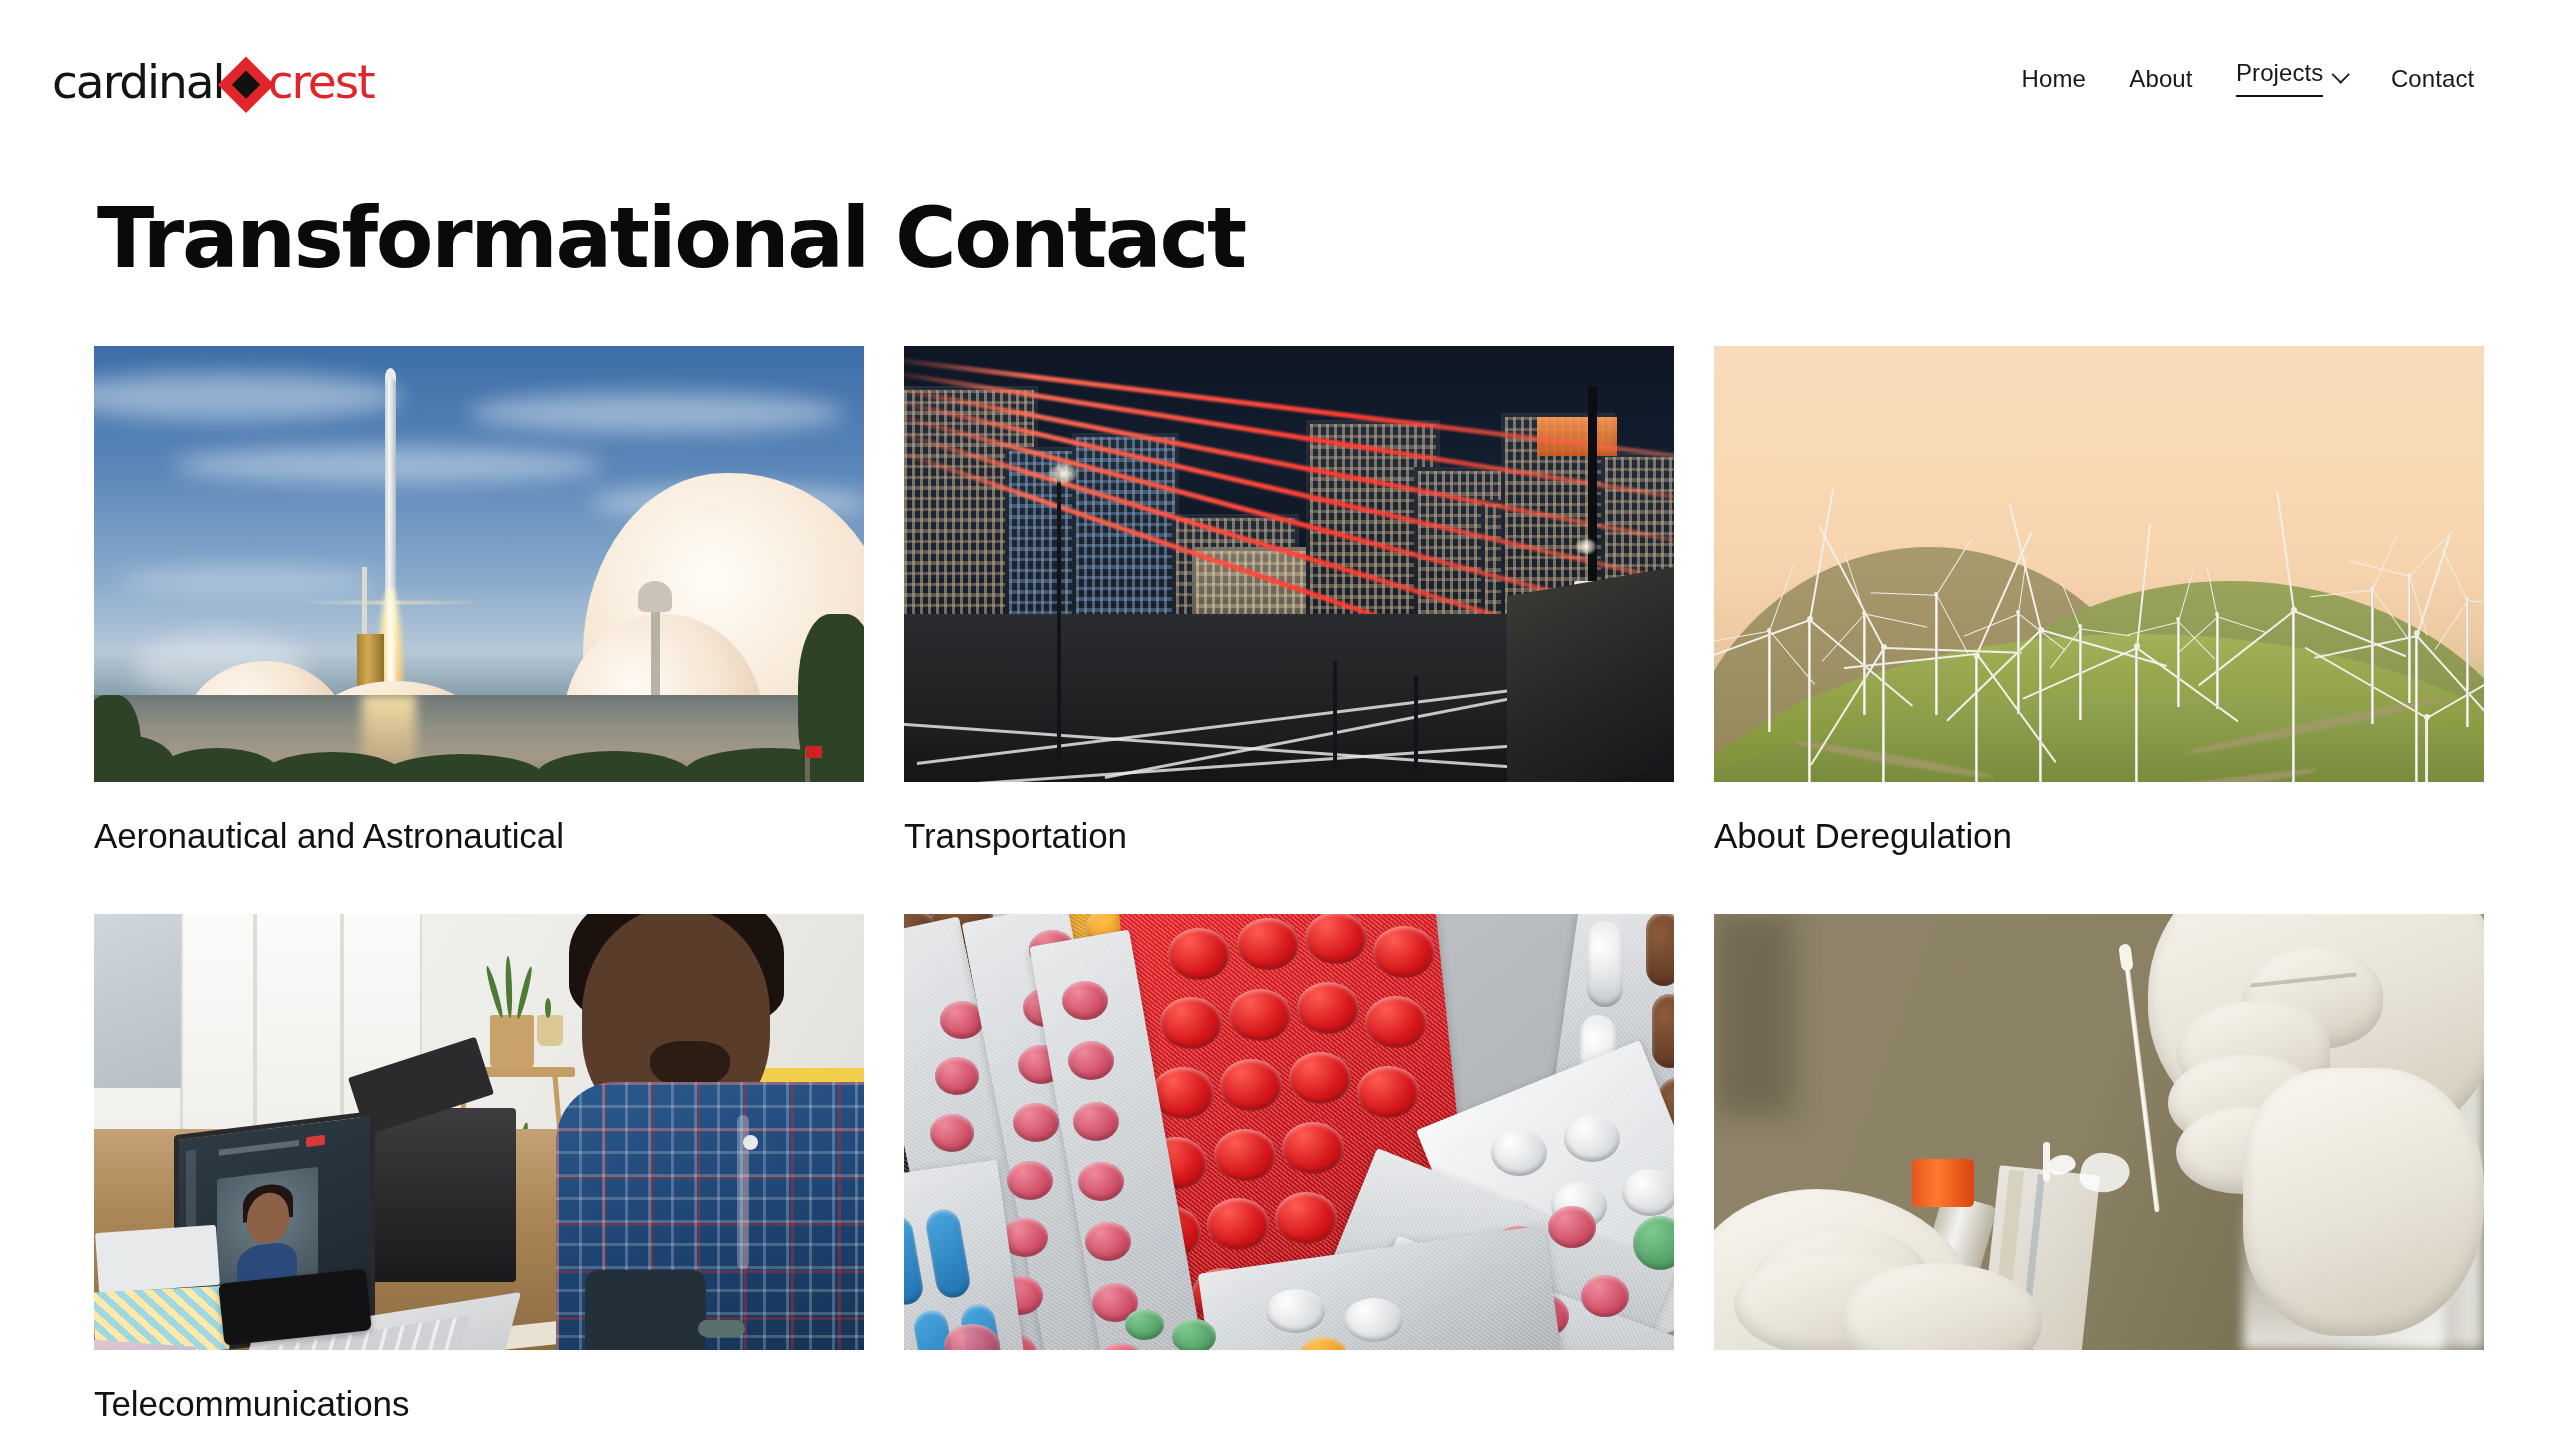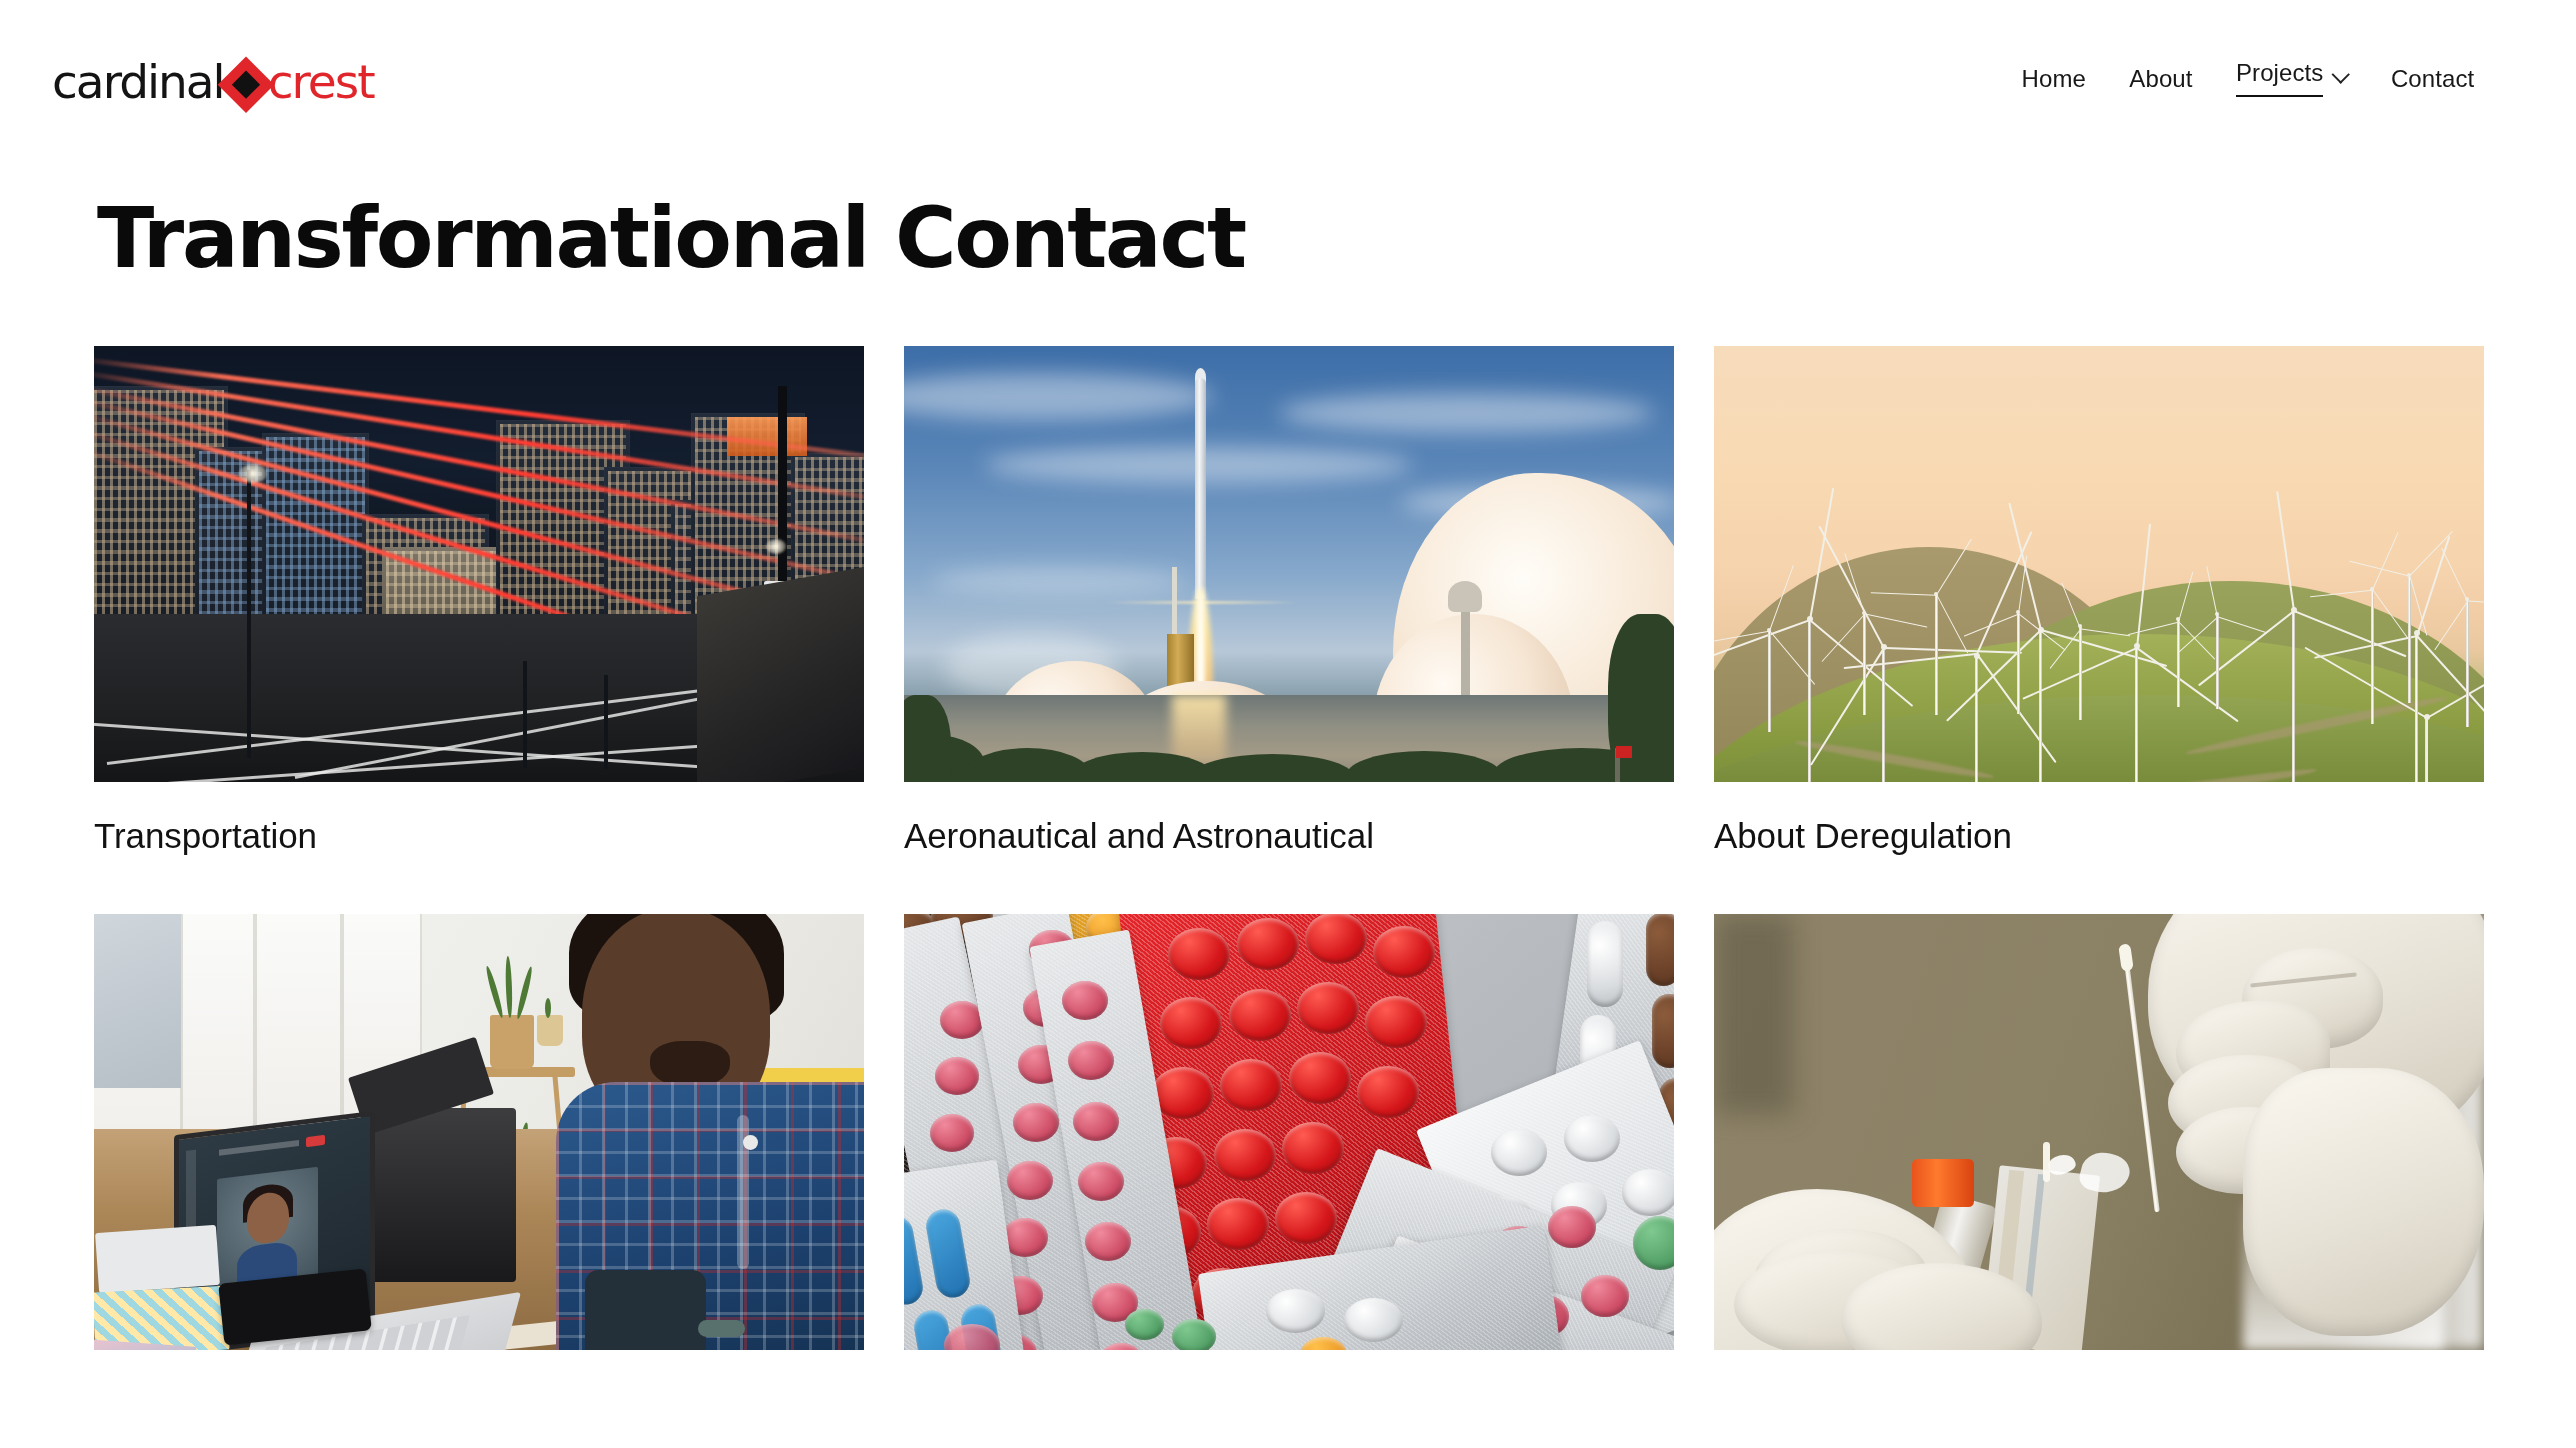--- a/index.html
+++ b/index.html
@@ -552,69 +552,20 @@
     </div>
     <div class="nav-item">
       <span class="nav-label">Contact</span>
     </div>
   </nav>
 </header>
 
 <h1 class="page-title">Transformational Contact</h1>
 
 <section class="projects-grid">
-
-  <article class="project-card">
-    <div class="card-media">
-      <div class="scene">
-        <div class="night"></div>
-        <div class="bldg" style="left:-20px;top:40px;width:154px;height:349px;"></div>
-        <div class="bldg cool" style="left:101px;top:101px;width:80px;height:282px;"></div>
-        <div class="bldg cool" style="left:168px;top:87px;width:107px;height:282px;"></div>
-        <div class="bldg" style="left:268px;top:168px;width:127px;height:201px;"></div>
-        <div class="bldg" style="left:288px;top:201px;width:154px;height:168px;background:linear-gradient(180deg,#7e7669,#3b382f);"></div>
-        <div class="bldg" style="left:402px;top:74px;width:134px;height:308px;"></div>
-        <div class="bldg" style="left:510px;top:121px;width:94px;height:261px;"></div>
-        <div class="bldg" style="left:577px;top:154px;width:87px;height:228px;"></div>
-        <div class="bldg" style="left:597px;top:67px;width:114px;height:322px;"></div>
-        <div class="bldg" style="left:697px;top:107px;width:94px;height:282px;"></div>
-        <div style="left:633px;top:71px;width:80px;height:39px;background:linear-gradient(180deg,#ff9a55,#d35d1c);opacity:.9;"></div>
-
-        <div class="trail" style="left:-20px;top:9.4px;width:838px;transform:rotate(7deg);"></div>
-        <div class="trail" style="left:-20px;top:23px;width:838px;transform:rotate(9deg);"></div>
-        <div class="trail" style="left:-20px;top:38px;width:838px;transform:rotate(11deg);"></div>
-        <div class="trail" style="left:-20px;top:50px;width:838px;transform:rotate(13deg);"></div>
-        <div class="trail" style="left:-20px;top:64px;width:838px;transform:rotate(15deg);"></div>
-        <div class="trail" style="left:-20px;top:80px;width:838px;transform:rotate(17deg);"></div>
-        <div class="trail" style="left:-20px;top:98px;width:838px;transform:rotate(19deg);"></div>
-
-        <div class="trail" style="left:-27px;top:287px;width:831px;height:17.4px;transform:rotate(4deg);opacity:.9;"></div>
-        <div class="trail" style="left:-27px;top:315px;width:831px;height:23px;transform:rotate(5deg);"></div>
-        <div class="trail" style="left:-27px;top:349px;width:831px;height:16px;transform:rotate(5.5deg);opacity:.85;"></div>
-        <div class="trail-white" style="left:-27px;top:379px;width:670px;transform:rotate(3deg);"></div>
-        <div class="trail-white" style="left:174px;top:402px;width:496px;transform:rotate(2deg);"></div>
-
-        <div class="road"></div>
-        <div class="lane" style="left:-27px;top:375px;width:670px;transform:rotate(4deg);"></div>
-        <div class="lane" style="left:13.4px;top:416px;width:738px;transform:rotate(-7deg);"></div>
-        <div class="lane" style="left:-27px;top:443px;width:791px;transform:rotate(-4deg);"></div>
-        <div class="lane" style="left:201px;top:430px;width:577px;transform:rotate(-11deg);"></div>
-
-        <div class="lamp-post" style="left:153px;top:124px;height:288px;"></div>
-        <div class="lamp-head" style="left:145px;top:118px;width:28px;height:19px;"></div>
-        <div class="lamp-post" style="left:684px;top:40px;width:9.4px;height:416px;background:#0b0d10;"></div>
-        <div class="sign" style="left:670px;top:235px;"></div>
-        <div class="lamp-head" style="left:672px;top:193px;width:20px;height:14.8px;"></div>
-        <div class="lamp-post" style="left:429px;top:315px;height:107px;"></div>
-        <div class="lamp-post" style="left:510px;top:329px;height:94px;"></div>
-        <div style="right:-6.7px;bottom:0;width:174px;height:201px;background:linear-gradient(160deg,#3a3935,#17161a);transform:skewY(-10deg);"></div>
-      </div>
-    </div>
-    <div class="card-caption">Transportation</div>
-  </article>
 
   <article class="project-card">
     <div class="card-media">
       <div class="scene">
         <div class="sky-rocket"></div>
         <div class="cirrus" style="left:-40px;top:27px;width:349px;height:47px;"></div>
         <div class="cirrus" style="left:80px;top:101px;width:429px;height:36px;"></div>
         <div class="cirrus" style="left:375px;top:47px;width:375px;height:40px;"></div>
         <div class="cirrus" style="left:496px;top:141px;width:282px;height:31px;"></div>
         <div class="cirrus" style="left:27px;top:221px;width:255px;height:27px;opacity:.7;"></div>
@@ -655,20 +606,69 @@
         <div style="left:711px;top:402px;width:4.7px;height:47px;background:#6a6a5c;"></div>
         <div style="left:712px;top:400px;width:16px;height:12px;background:#c22;"></div>
       </div>
     </div>
     <div class="card-caption">Aeronautical and Astronautical</div>
   </article>
 
   <article class="project-card">
     <div class="card-media">
       <div class="scene">
+        <div class="night"></div>
+        <div class="bldg" style="left:-20px;top:40px;width:154px;height:349px;"></div>
+        <div class="bldg cool" style="left:101px;top:101px;width:80px;height:282px;"></div>
+        <div class="bldg cool" style="left:168px;top:87px;width:107px;height:282px;"></div>
+        <div class="bldg" style="left:268px;top:168px;width:127px;height:201px;"></div>
+        <div class="bldg" style="left:288px;top:201px;width:154px;height:168px;background:linear-gradient(180deg,#7e7669,#3b382f);"></div>
+        <div class="bldg" style="left:402px;top:74px;width:134px;height:308px;"></div>
+        <div class="bldg" style="left:510px;top:121px;width:94px;height:261px;"></div>
+        <div class="bldg" style="left:577px;top:154px;width:87px;height:228px;"></div>
+        <div class="bldg" style="left:597px;top:67px;width:114px;height:322px;"></div>
+        <div class="bldg" style="left:697px;top:107px;width:94px;height:282px;"></div>
+        <div style="left:633px;top:71px;width:80px;height:39px;background:linear-gradient(180deg,#ff9a55,#d35d1c);opacity:.9;"></div>
+
+        <div class="trail" style="left:-20px;top:9.4px;width:838px;transform:rotate(7deg);"></div>
+        <div class="trail" style="left:-20px;top:23px;width:838px;transform:rotate(9deg);"></div>
+        <div class="trail" style="left:-20px;top:38px;width:838px;transform:rotate(11deg);"></div>
+        <div class="trail" style="left:-20px;top:50px;width:838px;transform:rotate(13deg);"></div>
+        <div class="trail" style="left:-20px;top:64px;width:838px;transform:rotate(15deg);"></div>
+        <div class="trail" style="left:-20px;top:80px;width:838px;transform:rotate(17deg);"></div>
+        <div class="trail" style="left:-20px;top:98px;width:838px;transform:rotate(19deg);"></div>
+
+        <div class="trail" style="left:-27px;top:287px;width:831px;height:17.4px;transform:rotate(4deg);opacity:.9;"></div>
+        <div class="trail" style="left:-27px;top:315px;width:831px;height:23px;transform:rotate(5deg);"></div>
+        <div class="trail" style="left:-27px;top:349px;width:831px;height:16px;transform:rotate(5.5deg);opacity:.85;"></div>
+        <div class="trail-white" style="left:-27px;top:379px;width:670px;transform:rotate(3deg);"></div>
+        <div class="trail-white" style="left:174px;top:402px;width:496px;transform:rotate(2deg);"></div>
+
+        <div class="road"></div>
+        <div class="lane" style="left:-27px;top:375px;width:670px;transform:rotate(4deg);"></div>
+        <div class="lane" style="left:13.4px;top:416px;width:738px;transform:rotate(-7deg);"></div>
+        <div class="lane" style="left:-27px;top:443px;width:791px;transform:rotate(-4deg);"></div>
+        <div class="lane" style="left:201px;top:430px;width:577px;transform:rotate(-11deg);"></div>
+
+        <div class="lamp-post" style="left:153px;top:124px;height:288px;"></div>
+        <div class="lamp-head" style="left:145px;top:118px;width:28px;height:19px;"></div>
+        <div class="lamp-post" style="left:684px;top:40px;width:9.4px;height:416px;background:#0b0d10;"></div>
+        <div class="sign" style="left:670px;top:235px;"></div>
+        <div class="lamp-head" style="left:672px;top:193px;width:20px;height:14.8px;"></div>
+        <div class="lamp-post" style="left:429px;top:315px;height:107px;"></div>
+        <div class="lamp-post" style="left:510px;top:329px;height:94px;"></div>
+        <div style="right:-6.7px;bottom:0;width:174px;height:201px;background:linear-gradient(160deg,#3a3935,#17161a);transform:skewY(-10deg);"></div>
+      </div>
+    </div>
+    <div class="card-caption">Transportation</div>
+  </article>
+
+  <article class="project-card">
+    <div class="card-media">
+      <div class="scene">
         <div class="sunset-sky"></div>
         <div class="hill hill-far"></div>
         <div class="hill hill-mid"></div>
         <div class="hill hill-near"></div>
         <div class="hill hill-front"></div>
 
         <div class="track" style="left:255px;top:443px;width:349px;height:10.7px;transform:rotate(-8deg);"></div>
         <div class="track" style="left:469px;top:375px;width:268px;height:9.4px;transform:rotate(-12deg);"></div>
         <div class="track" style="left:80px;top:409px;width:201px;height:8.7px;transform:rotate(10deg);"></div>
 
@@ -867,20 +867,21 @@
         <div class="man-hair"></div>
         <div class="man-head"></div>
         <div style="right:134px;top:127px;width:80px;height:47px;background:#2c1c14;border-radius:40% 40% 50% 50%;"></div>
         <div class="man-body"></div>
         <div style="right:115px;top:201px;width:12px;height:154px;background:rgba(255,255,255,.28);border-radius:6px;"></div>
         <div style="right:106px;top:221px;width:14.8px;height:14.8px;background:#e9e9e9;border-radius:50%;"></div>
         <div style="right:158px;bottom:-6.7px;width:121px;height:87px;background:#23303a;border-radius:13.4px 13.4px 0 0;"></div>
         <div style="right:119px;bottom:13.4px;width:47px;height:17.4px;background:#58716c;border-radius:8.7px;"></div>
       </div>
     </div>
+    <div class="card-caption">Telecommunications</div>
   </article>
 
   <article class="project-card">
     <div class="card-media">
       <div class="scene">
         <div class="pills-bg"></div>
 
         <div class="blister" style="left:-47px;top:-27px;width:141px;height:308px;transform:rotate(-10deg);background:linear-gradient(160deg,#3b3330,#241d1b);"></div>
         <div class="pill brown" style="left:-27px;top:-6.7px;width:62px;height:48px;"></div>
         <div class="pill brown" style="left:-31px;top:54px;width:62px;height:48px;"></div>

